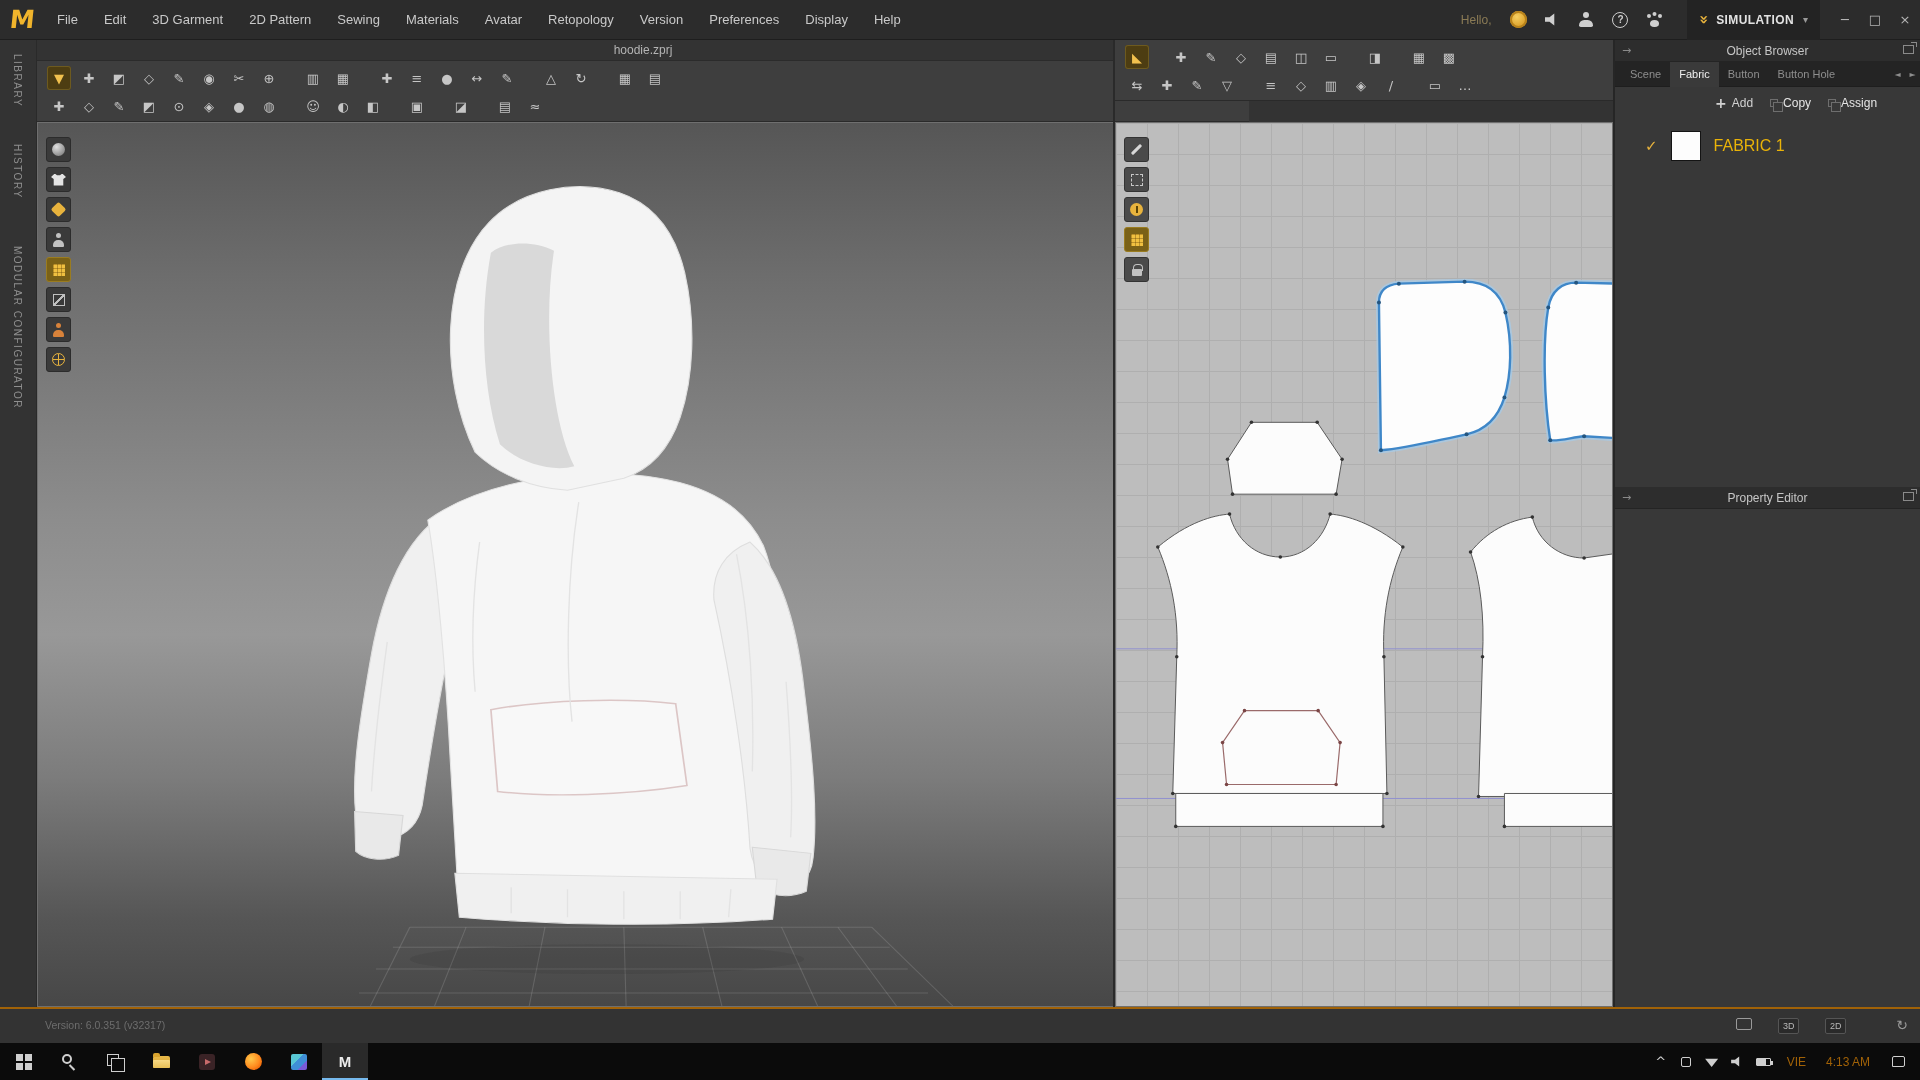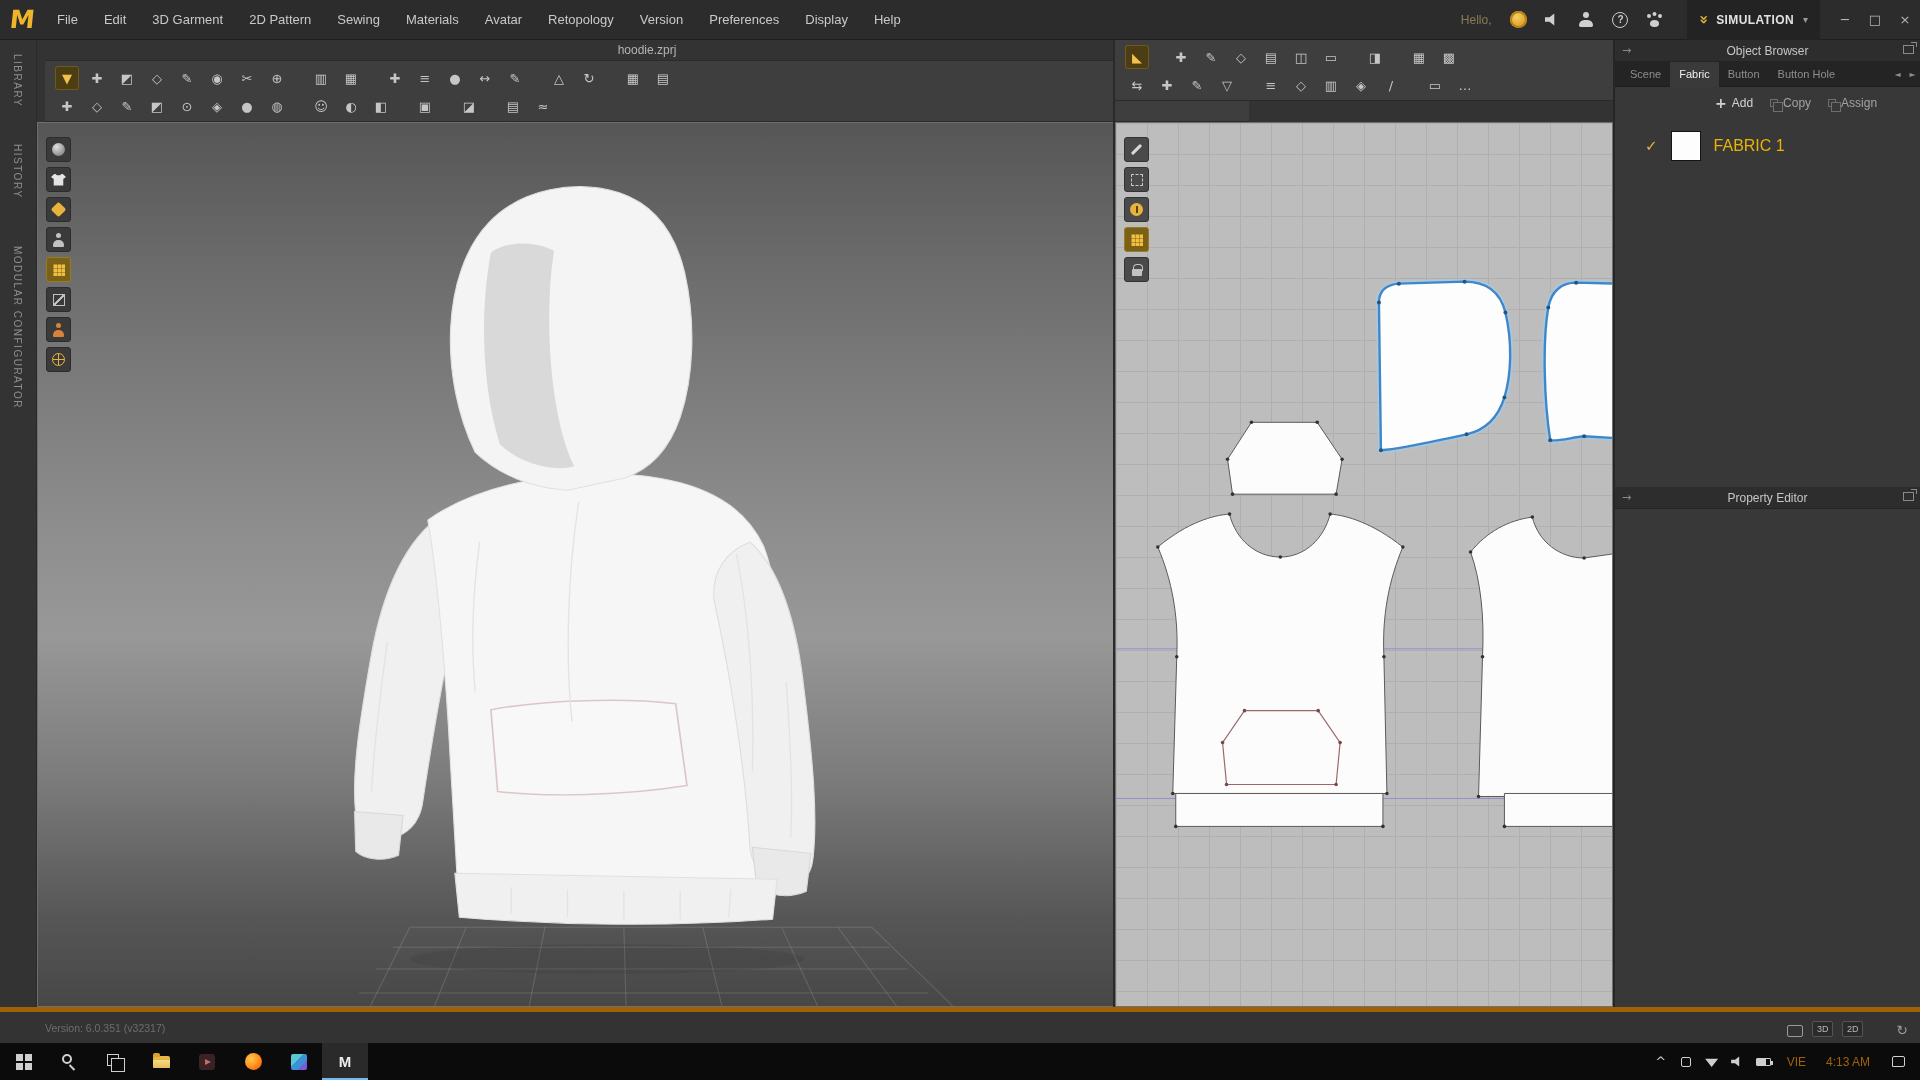--- a/index.html
+++ b/index.html
@@ -49,21 +49,21 @@
 
   
   #left-strip { position:absolute; left:0; top:40px; width:37px; height:967px; background:#333;
     border-right:1px solid #2a2a2a; }
   .v-label { position:absolute; left:12px; writing-mode:vertical-rl; font-size:10px; letter-spacing:1.5px;
     color:#8f8f8f; }
   .vt1 { top:14px; } .vt2 { top:104px; } .vt3 { top:206px; }
 
   
   .panel { position:absolute; top:40px; height:967px; }
-  #panel3d { left:37px; width:1212px;padding-left:8px; }
+  #panel3d { left:37px; width:1212px; }
   #panel2d { left:1113px; width:500px; border-left:2px solid #2a2a2a; }
   #panelR  { left:1613px; width:307px; background:#383838; border-left:2px solid #262626; }
 
   .panel-title { height:21px; background:#333; display:flex; align-items:center; justify-content:center;
     position:relative; border-bottom:1px solid #2b2b2b; }
   .pt-text { font-size:12px; color:#b4b4b4; }
   .popout { position:absolute; right:6px; top:5px; width:11px; height:9px; border:1px solid #8a8a8a; }
   .popout::after { content:""; position:absolute; right:-4px; top:-4px; width:5px; height:4px;
     border-top:1px solid #8a8a8a; border-right:1px solid #8a8a8a; }
 
@@ -139,34 +139,34 @@
   .ob-tabs-row { height:25px; background:#242424; display:flex; align-items:center;
     border-bottom:1px solid #1e1e1e; padding-left:6px; }
   .ob-tabs { display:flex; height:25px; }
   .ob-tab { font-size:11px; color:#8e8e8e; padding:0 9px; height:25px; }
   .ob-tab.active { color:#efefef; background:#3a3a3a; }
   .tab-arrows { margin-left:auto; display:flex; }
   .tab-arrow { font-size:8px; color:#8e8e8e; width:15px; height:25px; }
   .ob-actions { height:32px; display:flex; align-items:center; gap:17px; padding-left:100px; }
   .ob-btn { display:flex; align-items:center; gap:5px; font-size:12px; color:#d2d2d2; }
   .ob-btn .plus { font-size:14px; font-weight:bold; }
-  .ob-btn.dim { color:#a3a3a3; }
+  .ob-btn.dim { color:#e5e5e5; }
   .mini-sq { width:8px; height:8px; border:1px solid #6e6e6e; position:relative; }
   .mini-sq::after { content:""; position:absolute; left:2px; top:2px; width:8px; height:8px;
     border:1px solid #6e6e6e; background:#383838; }
   .fab-row { display:flex; align-items:center; margin-top:12px; padding-left:30px; gap:13px; }
   .fab-check { color:#e8b33d; font-size:15px; font-weight:bold; }
   .fab-swatch { width:30px; height:30px; background:#fdfdfd; border:1px solid #141414; }
   .fab-name { font-size:16px; color:#eab308; }
 
   
   #bottom-strip { position:absolute; left:0; top:1007px; width:1920px; height:36px; background:#333;
-    border-top:5px solid #a16207; }
+    border-top:2px solid #a16207; }
   .version { position:absolute; left:45px; top:10px; font-size:10.5px; color:#6d6d6d; }
-  .bs-right { position:absolute; right:12px; top:9px; display:flex; align-items:flex-end; gap:9px; }
+  .bs-right { position:absolute; right:12px; top:9px; display:flex; align-items:flex-start; gap:26px; }
   .bs-winicon { width:16px; height:12px; border:1px solid #9a9a9a; border-radius:2px; }
   .bs-badge { min-width:21px; height:16px; background:#2a2a2a; border:1px solid #555; border-radius:2px;
     color:#b8b8b8; font-size:9px; display:flex; align-items:center; justify-content:center; padding:0 2px; }
   .bs-sync { color:#9a9a9a; font-size:14px; margin-left:24px; line-height:1; }
 
   
   #taskbar { position:absolute; left:0; top:1043px; width:1920px; height:37px; background:#0b0b0b;
     display:flex; align-items:stretch; }
   .tk-apps { display:flex; }
   .tk-btn { width:46px; display:flex; align-items:center; justify-content:center; position:relative; }

